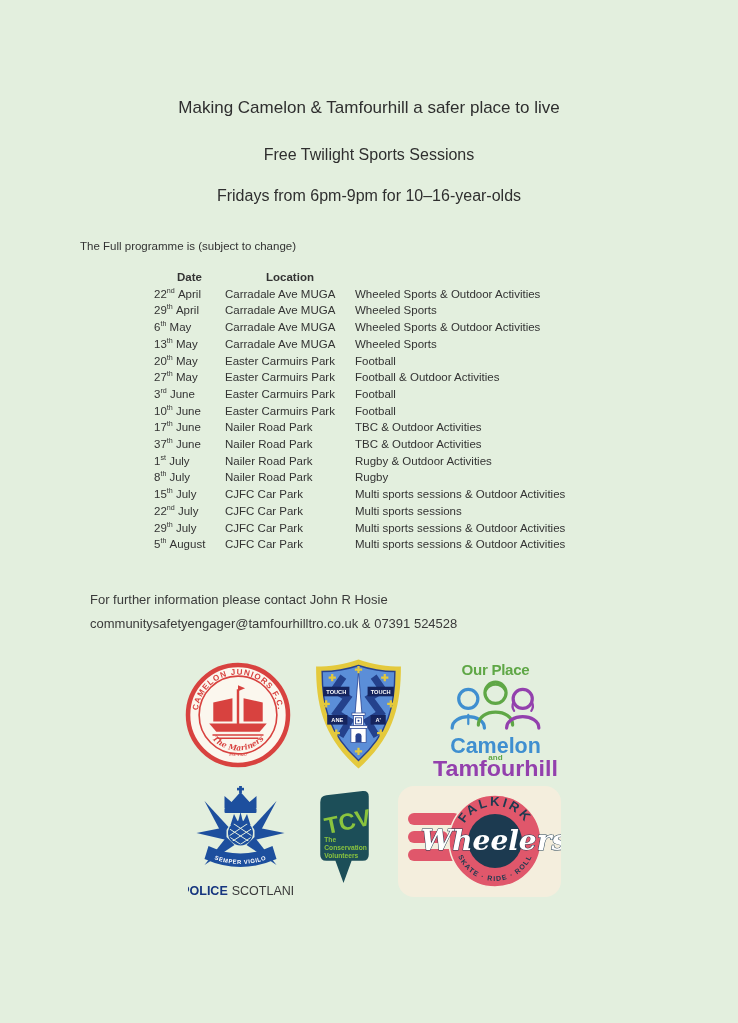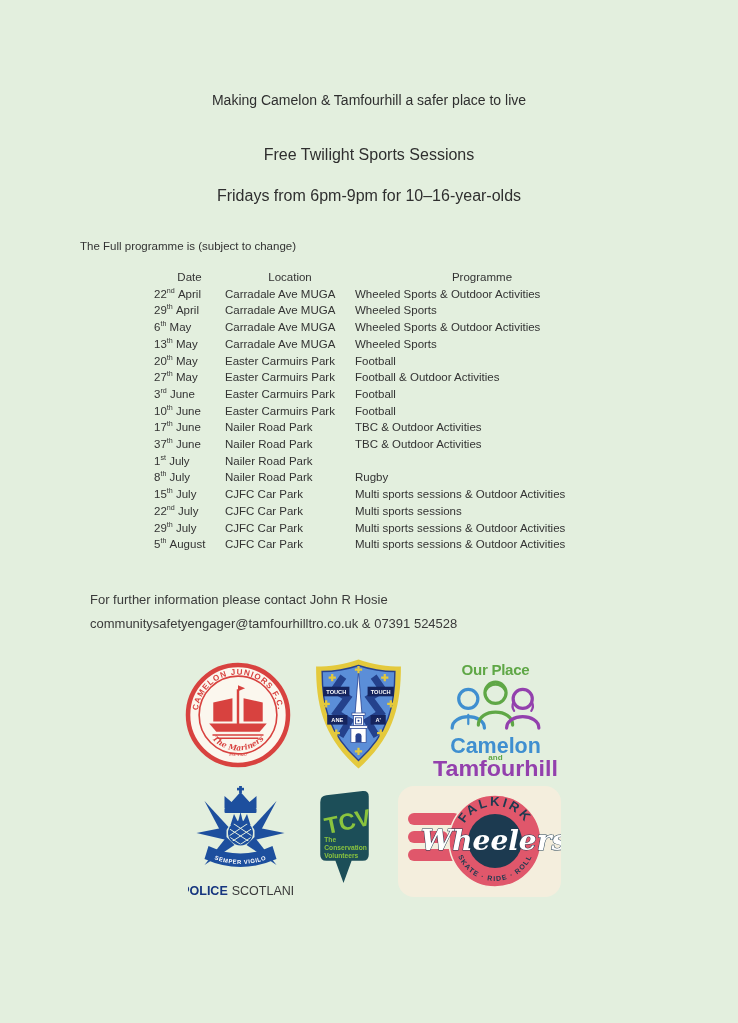--- a/index.html
+++ b/index.html
@@ -2,31 +2,31 @@
 <html><head>
 <meta charset="utf-8">
 <style>
   html,body{margin:0;padding:0}
   body{
     width:738px;height:1023px;position:relative;overflow:hidden;
     background:#e3efde;color:#333;
     font-family:"Liberation Sans",sans-serif;
   }
   .headline{position:absolute;left:0;width:738px;text-align:center;color:#2f2f2f}
-  .title{top:92px;font-size:14px}
+  .title{top:98px;font-size:17px}
   .sub1{top:146px;font-size:16px}
   .sub2{top:187px;font-size:16px}
   .note{position:absolute;top:240px;left:80px;font-size:11.5px;color:#333}
 
   .schedule{position:absolute;top:269px;left:154px;font-size:11.5px;line-height:16.7px;color:#333}
   .srow{display:flex}
   .c-date{width:71px}
   .c-loc{width:130px}
   .c-prog{width:254px}
-  .shead{font-weight:normal}
+  .shead{font-weight:bold}
   .shead div{text-align:center}
   sup.ord{font-size:0.62em;line-height:0;vertical-align:super}
 
   .contact{position:absolute;top:588px;left:90px;font-size:13px;line-height:23.5px;color:#3a3a3a}
 
   .logo{position:absolute}
   .logo svg{width:100%;height:100%;display:block}
   .logo-camelon{left:185px;top:662px;width:106px;height:106px}
   .logo-crest{left:309px;top:656px;width:99px;height:117px}
   .logo-ourplace{left:432px;top:657px;width:127px;height:124px}
@@ -39,21 +39,20 @@
 
 <div class="headline title">Making Camelon &amp; Tamfourhill a safer place to live</div>
 <div class="headline sub1">Free Twilight Sports Sessions</div>
 <div class="headline sub2">Fridays from 6pm-9pm for 10–16-year-olds</div>
 <div class="note">The Full programme is (subject to change)</div>
 
 <div class="schedule">
   <div class="srow shead">
     <div class="c-date">Date</div>
     <div class="c-loc">Location</div>
-    <div class="c-prog">Programme</div>
   </div>
   <div id="schedule-rows">
   <div class="srow">
     <div class="c-date"><span class="day">22</span><sup class="ord">nd</sup><span class="month">&nbsp;April</span></div>
     <div class="c-loc">Carradale Ave MUGA</div>
     <div class="c-prog">Wheeled Sports &amp; Outdoor Activities</div>
   </div>
 
   <div class="srow">
     <div class="c-date"><span class="day">29</span><sup class="ord">th</sup><span class="month">&nbsp;April</span></div>
@@ -105,20 +104,21 @@
 
   <div class="srow">
     <div class="c-date"><span class="day">37</span><sup class="ord">th</sup><span class="month">&nbsp;June</span></div>
     <div class="c-loc">Nailer Road Park</div>
     <div class="c-prog">TBC &amp; Outdoor Activities</div>
   </div>
 
   <div class="srow">
     <div class="c-date"><span class="day">1</span><sup class="ord">st</sup><span class="month">&nbsp;July</span></div>
     <div class="c-loc">Nailer Road Park</div>
+    <div class="c-prog">Rugby &amp; Outdoor Activities</div>
   </div>
 
   <div class="srow">
     <div class="c-date"><span class="day">8</span><sup class="ord">th</sup><span class="month">&nbsp;July</span></div>
     <div class="c-loc">Nailer Road Park</div>
     <div class="c-prog">Rugby</div>
   </div>
 
   <div class="srow">
     <div class="c-date"><span class="day">15</span><sup class="ord">th</sup><span class="month">&nbsp;July</span></div>

